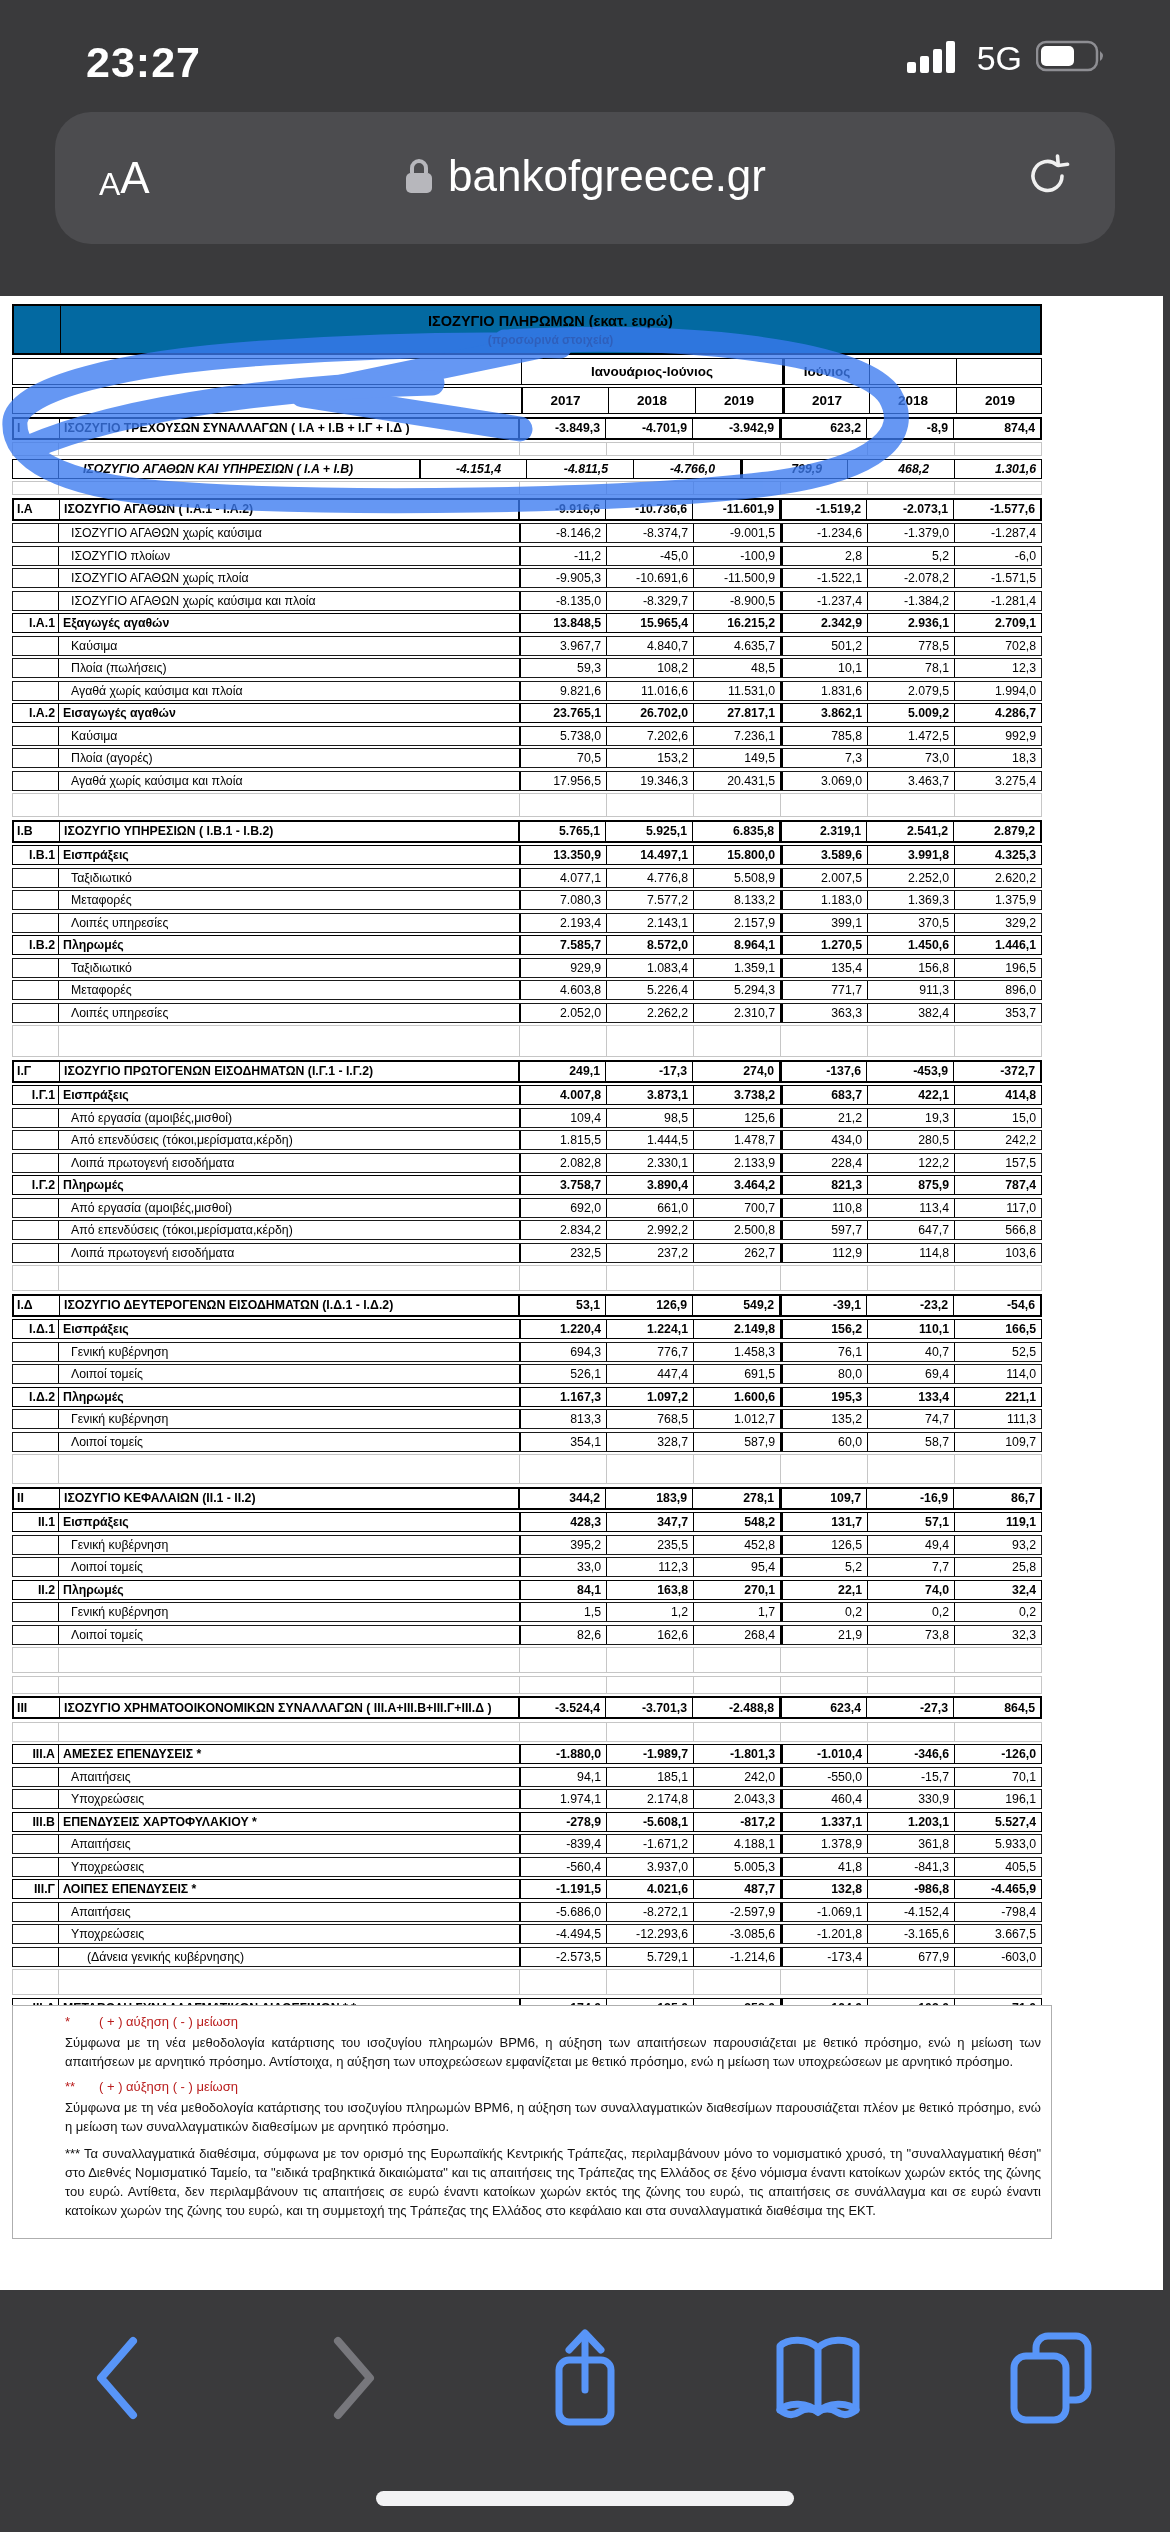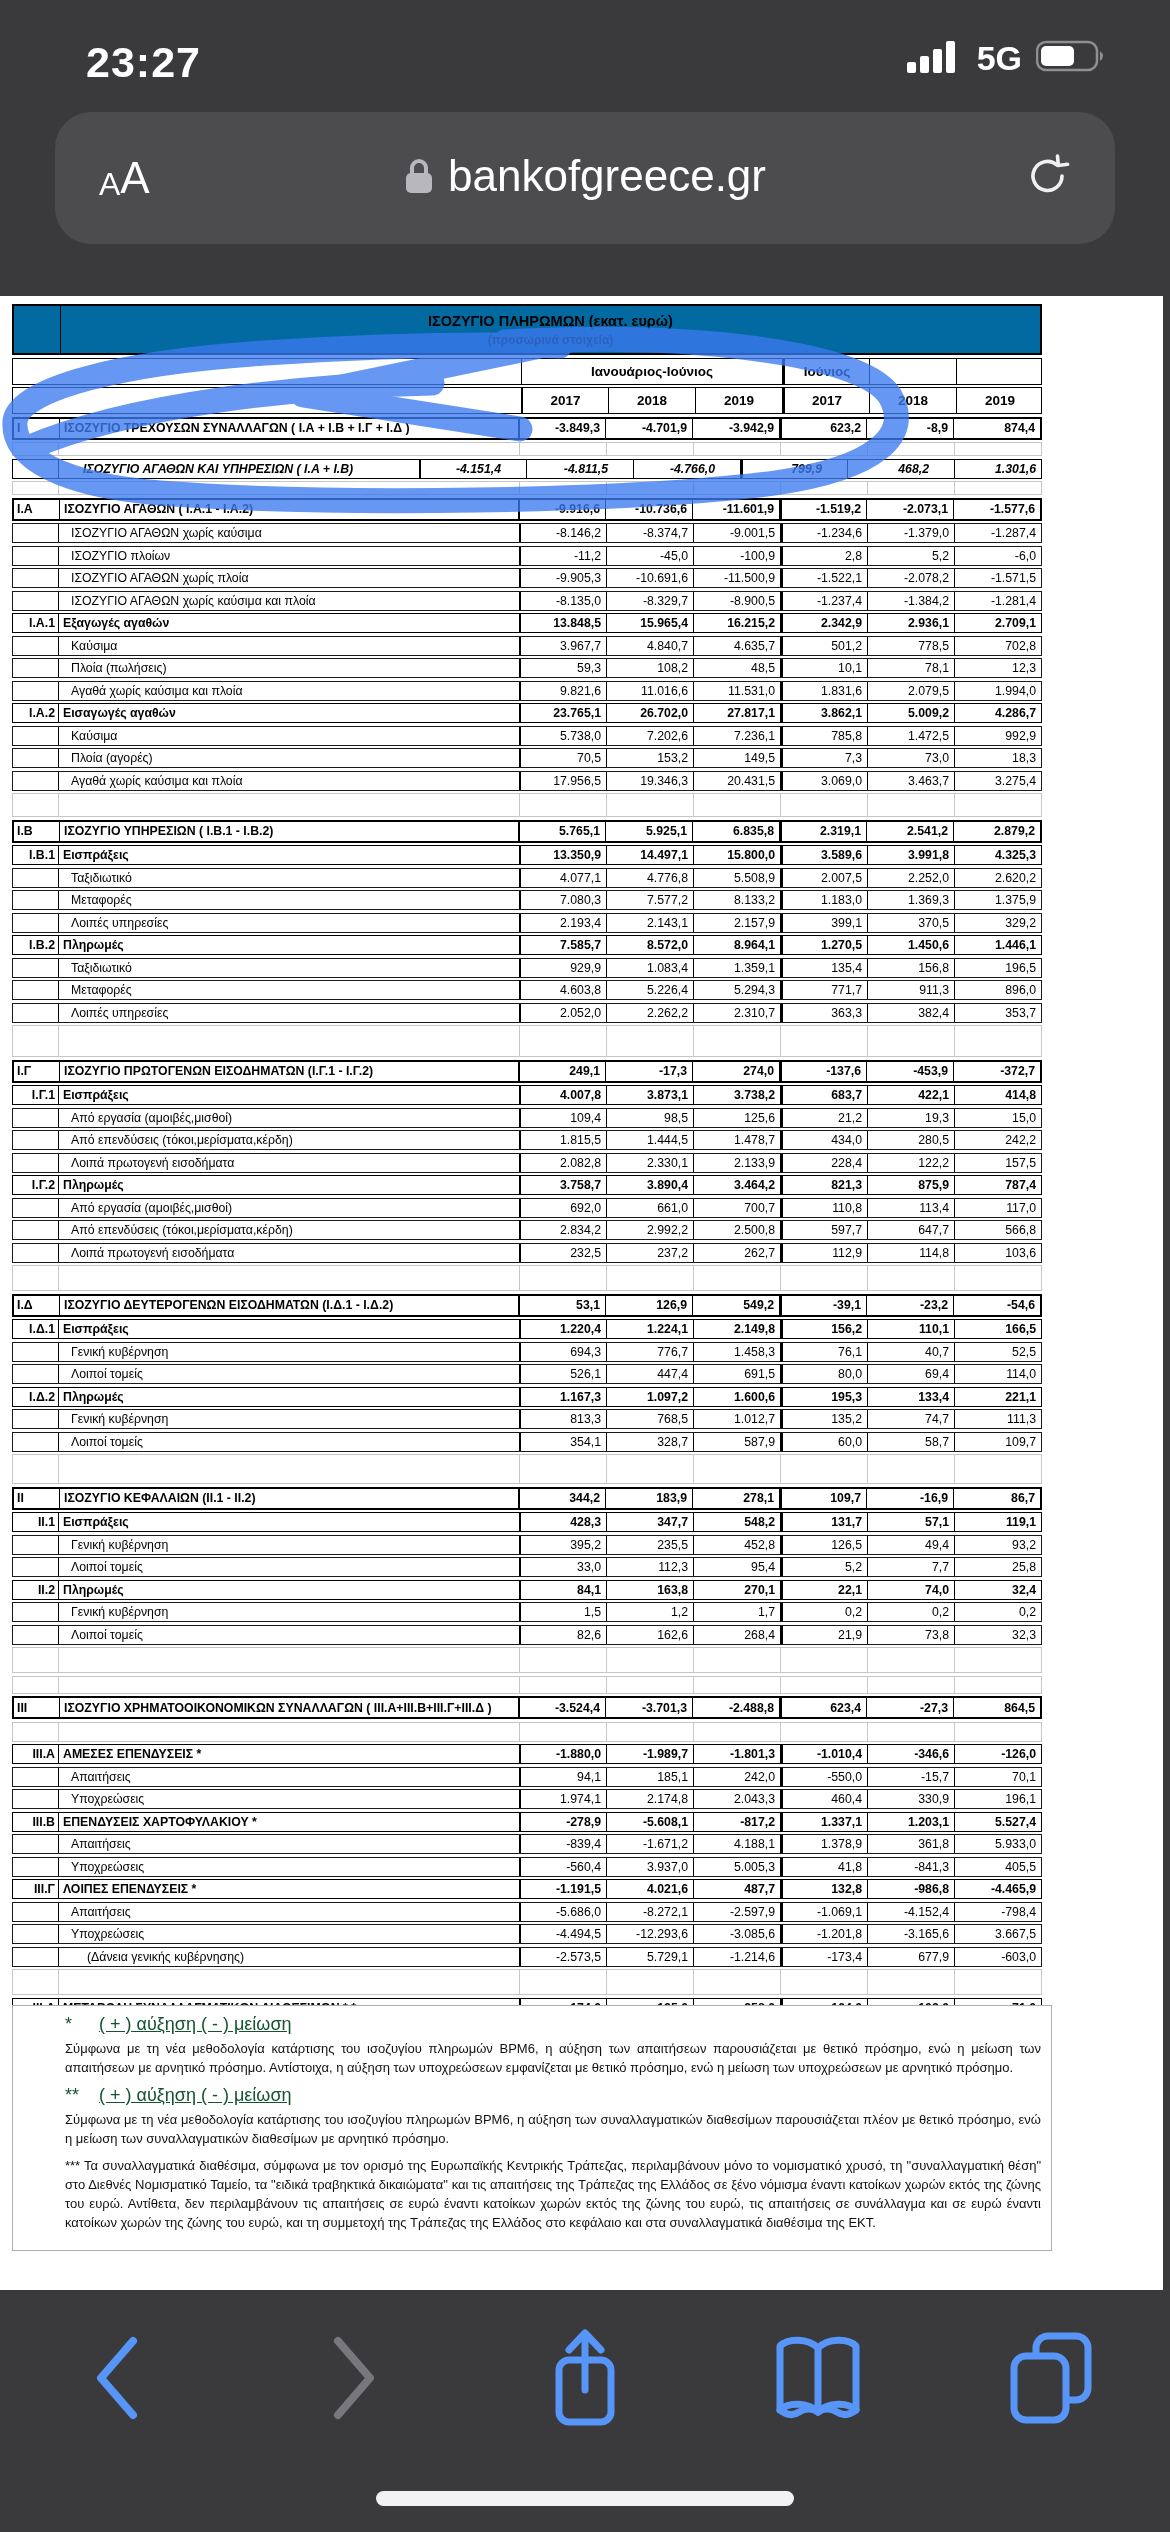--- a/index.html
+++ b/index.html
@@ -6,21 +6,21 @@
   body{
     width:1170px;height:2532px;position:relative;overflow:hidden;
     background:#3a3a3c;
     font-family:"Liberation Sans","DejaVu Sans",sans-serif;
     -webkit-font-smoothing:antialiased;
   }
   
   .statusbar{position:absolute;top:0;left:0;width:1170px;height:108px;}
   .time{position:absolute;left:86px;top:30px;color:#fff;font-size:43px;font-weight:700;letter-spacing:1px;margin-top:8px;}
   .sb-right{position:absolute;right:60px;top:38px;display:flex;align-items:center;gap:14px;}
-  .fiveg{color:#fff;font-size:34px;font-weight:700;}
+  .fiveg{color:#fff;font-size:34px;font-weight:400;}
   .urlbar-wrap{position:absolute;top:104px;left:0;width:1170px;height:192px;}
   .url-pill{
     position:absolute;left:55px;right:55px;top:8px;height:132px;border-radius:36px;
     background:#4c4c4f;display:flex;align-items:center;justify-content:space-between;
     padding:0 44px;box-sizing:border-box;
   }
   .reader-btn{color:#fff;font-size:44px;font-weight:400;display:flex;align-items:flex-end;line-height:1;}
   .reader-btn .small{font-size:32px;}
   .url-center{position:absolute;left:0;right:0;text-align:center;color:#fff;font-size:44px;pointer-events:none;}
   .url-center .lock{display:inline-block;vertical-align:-4px;margin-right:14px;}
@@ -57,21 +57,21 @@
   .row.blank{border:1px solid #c6c6c6;background:#fff;}
   .row.blank .c-v{border-left:1px solid #c6c6c6;}
   .row.blank .c-code{border-right:1px solid #c6c6c6;}
   .hdr .c-span{flex:0 0 261px;justify-content:center;font-weight:700;font-size:13.5px;border-left:1.6px solid #000;}
   .hdr .c-v{justify-content:center;font-weight:700;font-size:13.5px;}
   .hdr{height:27px;}
   .c-labelarea{flex:0 0 508px;border-right:0;}
   
   .footnotes{position:absolute;left:12px;top:0;width:1040px;border:1px solid #aeaeae;box-sizing:border-box;padding:8px 10px 10px 52px;background:#fff;}
   .fn{margin-bottom:8px;}
-  .fn-head{font-size:18px;color:#14532d;margin-bottom:4px;text-decoration:underline;}
+  .fn-head{font-size:13px;color:#b91c1c;margin-bottom:4px;}
   .fn-body{font-size:13px;color:#111;line-height:19px;text-align:justify;}
   .fn-mark{display:inline-block;min-width:34px;}
   
   .annotation{position:absolute;left:0;top:296px;pointer-events:none;}
   
   .toolbar{position:absolute;left:0;top:2290px;width:1170px;height:242px;background:#3a3a3c;}
   .tb-icons{position:absolute;top:28px;left:0;right:0;display:flex;justify-content:space-between;padding:0 64px;}
   .tb-btn{width:110px;height:120px;display:flex;align-items:center;justify-content:center;}
   .home-indicator{position:absolute;left:50%;transform:translateX(-50%);bottom:26px;width:418px;height:15px;border-radius:8px;background:#f2f2f4;}
 </style>

